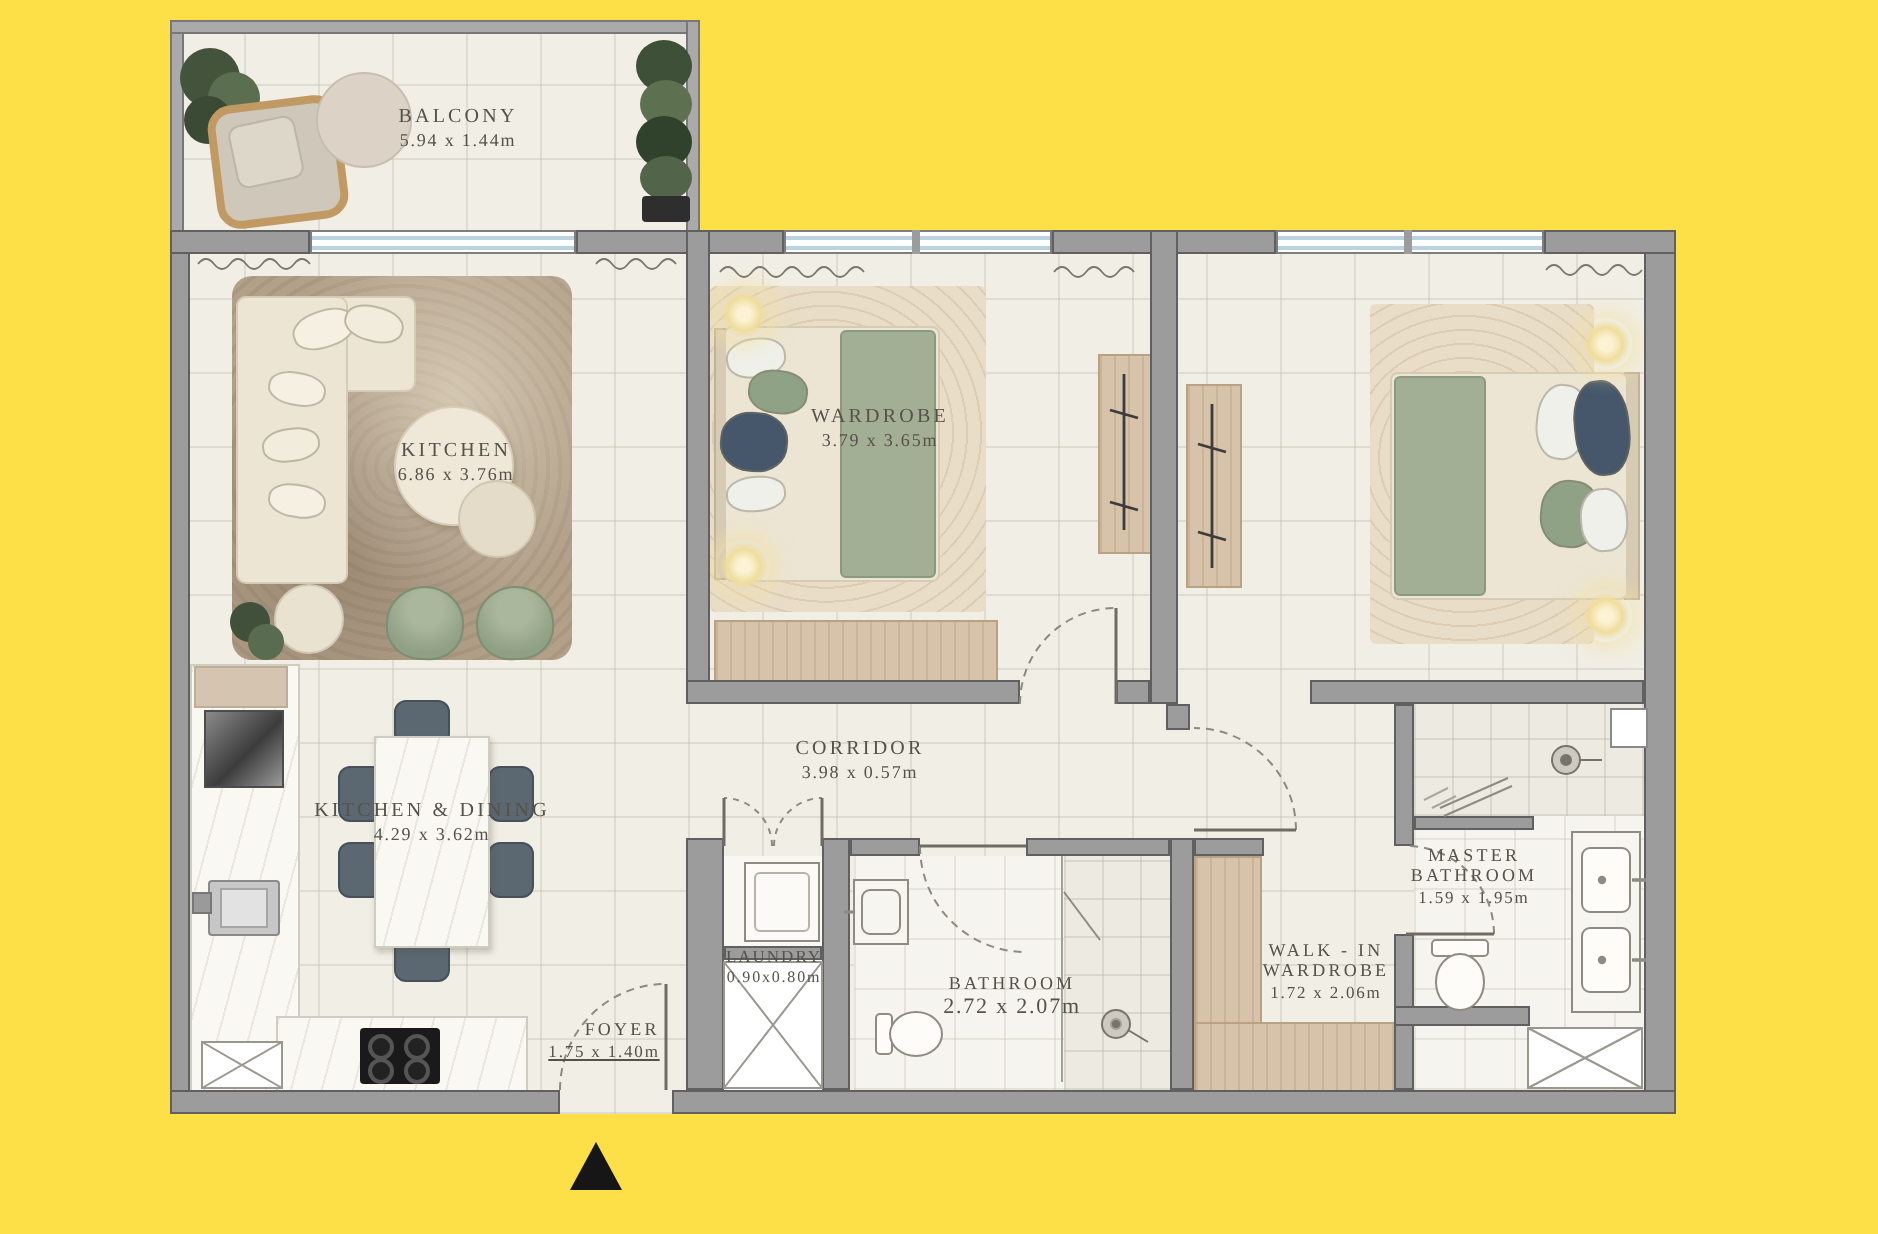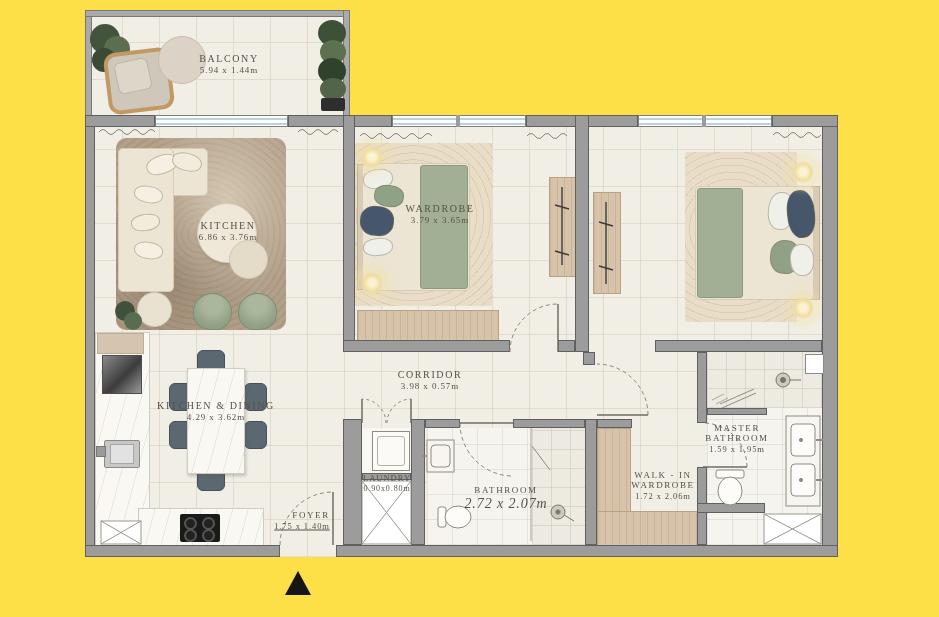--- a/index.html
+++ b/index.html
@@ -307,21 +307,21 @@
   <div class="lbl" style="left:430px;top:380px;">
     <span class="nm">CORRIDOR</span>
     <span class="dm">3.98 x 0.57m</span>
   </div>
   <div class="lbl" style="left:387px;top:457px;margin-top:26px;">
     <span class="nm" style="font-size:8.5px;letter-spacing:1px;">LAUNDRY</span>
     <span class="dm" style="font-size:8px;">0.90x0.80m</span>
   </div>
   <div class="lbl" style="left:506px;top:498px;">
     <span class="nm" style="font-size:9px;">BATHROOM</span>
-    <span class="dm" style="font-size:14px;font-style:italic;">2.72 x 2.07m</span>
+    <span class="dm" style="font-size:11px;">2.72 x 2.07m</span>
   </div>
   <div class="lbl" style="left:663px;top:476px;">
     <span class="nm" style="font-size:9px;margin-top:19px;">WALK - IN</span>
     <span class="nm" style="font-size:9px;">WARDROBE</span>
     <span class="dm" style="font-size:8.5px;">1.72 x 2.06m</span>
   </div>
   <div class="lbl" style="left:737px;top:438px;">
     <span class="nm" style="font-size:9px;">MASTER</span>
     <span class="nm" style="font-size:9px;">BATHROOM</span>
     <span class="dm" style="font-size:8.5px;">1.59 x 1.95m</span>

